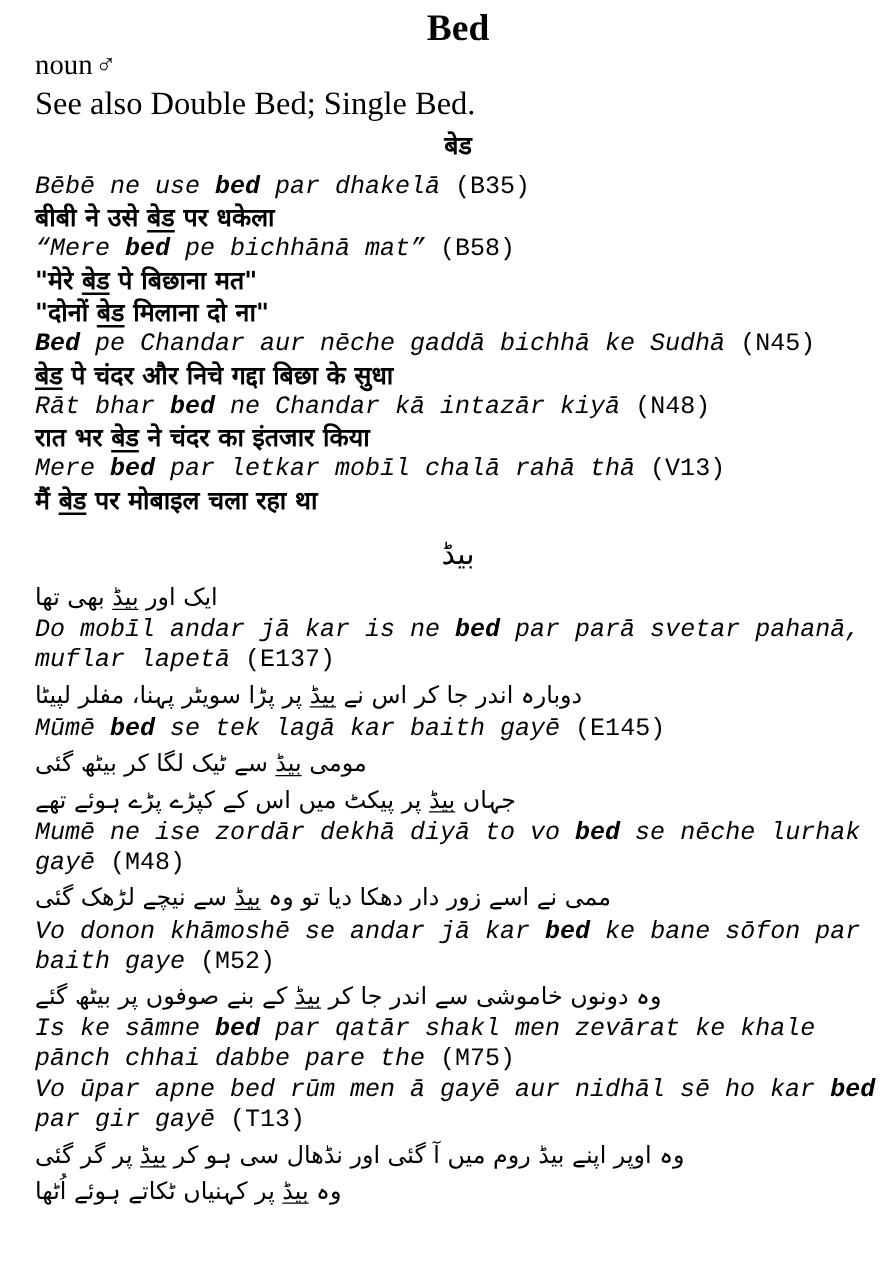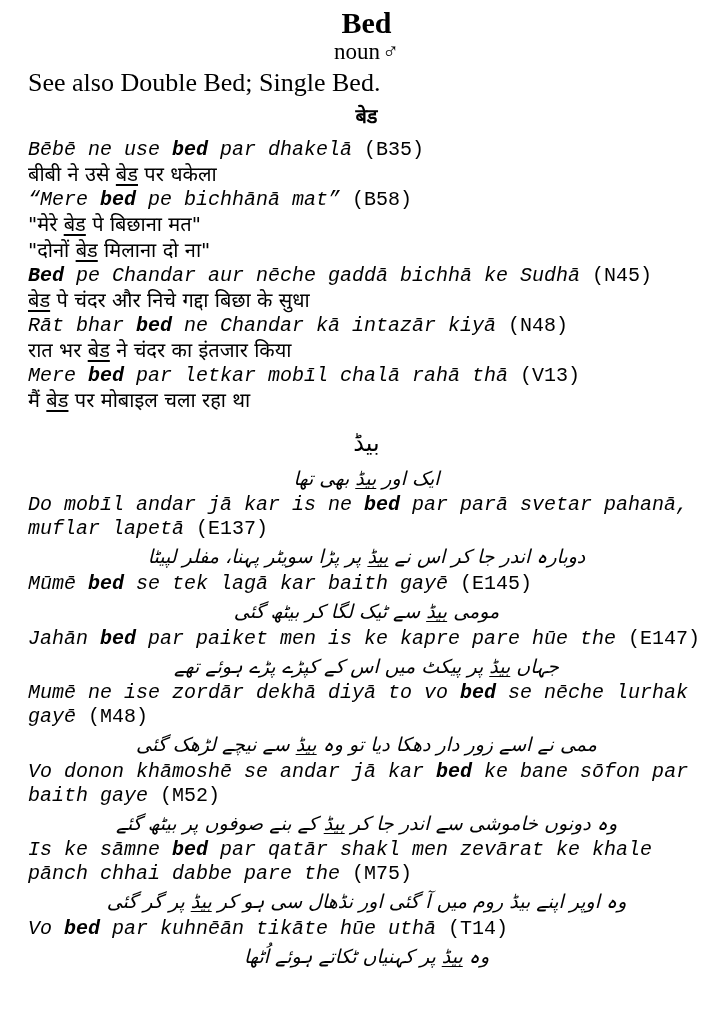--- a/index.html
+++ b/index.html
@@ -7,21 +7,21 @@
     width: 715px; height: 1023px; overflow: hidden;
     color: #000; font-family: "Liberation Serif", serif;
   }
   .page { padding: 6px 10px 0 28px; }
 
   .title {
     margin: 0; text-align: center;
     font-size: 30px; font-weight: bold; line-height: 1.1;
     font-family: "Liberation Serif", serif;
   }
-  .pos-line { text-align: center; font-size: 23px; line-height: 1.15; }
+  .pos-line { font-size: 23px; line-height: 1.15; }
   .gender-symbol { font-size: 23px; padding-left: 2px; }
   .see-also { font-size: 26px; line-height: 1.2; margin: 2px 0 0 0; }
 
   .hdr-hi {
     text-align: center; font-weight: bold; font-size: 20px;
     margin: 3px 0 9px 0;
     font-family: "DejaVu Sans", sans-serif;
   }
   .hdr-ur {
     text-align: center; font-size: 24px; line-height: 1.25;
@@ -32,27 +32,27 @@
   .roman {
     font-style: italic; font-size: 20px; line-height: 1.2;
     font-family: Liberation Mono, monospace;
   }
   .roman .b { font-weight: bold; }
   .roman .ref { font-style: normal; }
 
   .trans-hi {
     font-size: 20px; line-height: 1.2;
     font-family: "DejaVu Sans", sans-serif;
+    font-weight: bold;
   }
   .trans-ur {
-    direction: rtl; text-align: center;
+    direction: rtl; text-align: left;
     font-size: 19px; line-height: 1.35;
     margin: 3px 0 2px 0;
     font-family: "DejaVu Sans", sans-serif;
-    font-style: italic;
   }
   .u { text-decoration: underline; text-underline-offset: 3px; }
 
   .entry-hi { margin-bottom: 2px; }
   .entry-ur { margin-bottom: 1px; }
 </style>
 </head>
 <body>
 
 <div class="page">
@@ -101,36 +101,35 @@
     </div>
     <div class="entry-ur">
       <div class="roman"><span>Do mobīl andar jā kar is ne </span><span class="b">bed</span><span> par parā svetar pahanā, muflar lapetā</span><span class="ref"> (E137)</span></div>
       <div class="trans-ur" lang="ur" dir="rtl"><span>دوبارہ اندر جا کر اس نے </span><span class="u">بیڈ</span><span> پر پڑا سویٹر پہنا، مفلر لپیٹا</span></div>
     </div>
     <div class="entry-ur">
       <div class="roman"><span>Mūmē </span><span class="b">bed</span><span> se tek lagā kar baith gayē</span><span class="ref"> (E145)</span></div>
       <div class="trans-ur" lang="ur" dir="rtl"><span>مومی </span><span class="u">بیڈ</span><span> سے ٹیک لگا کر بیٹھ گئی</span></div>
     </div>
     <div class="entry-ur">
-      <div class="roman"><span>Jahān </span><span class="b">bed</span><span> par paiket men is ke kapre pare hūe the</span><span class="ref"> (E147)</span></div>
       <div class="trans-ur" lang="ur" dir="rtl"><span>جہاں </span><span class="u">بیڈ</span><span> پر پیکٹ میں اس کے کپڑے پڑے ہوئے تھے</span></div>
     </div>
     <div class="entry-ur">
       <div class="roman"><span>Mumē ne ise zordār dekhā diyā to vo </span><span class="b">bed</span><span> se nēche lurhak gayē</span><span class="ref"> (M48)</span></div>
       <div class="trans-ur" lang="ur" dir="rtl"><span>ممی نے اسے زور دار دھکا دیا تو وہ </span><span class="u">بیڈ</span><span> سے نیچے لڑھک گئی</span></div>
     </div>
     <div class="entry-ur">
       <div class="roman"><span>Vo donon khāmoshē se andar jā kar </span><span class="b">bed</span><span> ke bane sōfon par baith gaye</span><span class="ref"> (M52)</span></div>
       <div class="trans-ur" lang="ur" dir="rtl"><span>وہ دونوں خاموشی سے اندر جا کر </span><span class="u">بیڈ</span><span> کے بنے صوفوں پر بیٹھ گئے</span></div>
     </div>
     <div class="entry-ur">
       <div class="roman"><span>Is ke sāmne </span><span class="b">bed</span><span> par qatār shakl men zevārat ke khale pānch chhai dabbe pare the</span><span class="ref"> (M75)</span></div>
     </div>
     <div class="entry-ur">
+      <div class="roman"><span>Vo ūpar apne bed rūm men ā gayē aur nidhāl sē ho kar </span><span class="b">bed</span><span> par gir gayē</span><span class="ref"> (T13)</span></div>
       <div class="trans-ur" lang="ur" dir="rtl"><span>وہ اوپر اپنے بیڈ روم میں آ گئی اور نڈھال سی ہو کر </span><span class="u">بیڈ</span><span> پر گر گئی</span></div>
     </div>
     <div class="entry-ur">
-      <div class="roman"><span>Vo </span><span class="b">bed</span><span> par kuhnēān tikāte hūe uthā</span><span class="ref"> (T14)</span></div>
       <div class="trans-ur" lang="ur" dir="rtl"><span>وہ </span><span class="u">بیڈ</span><span> پر کہنیاں ٹکاتے ہوئے اُٹھا</span></div>
     </div>
   </div>
 
 </div>
 
 </body></html>

